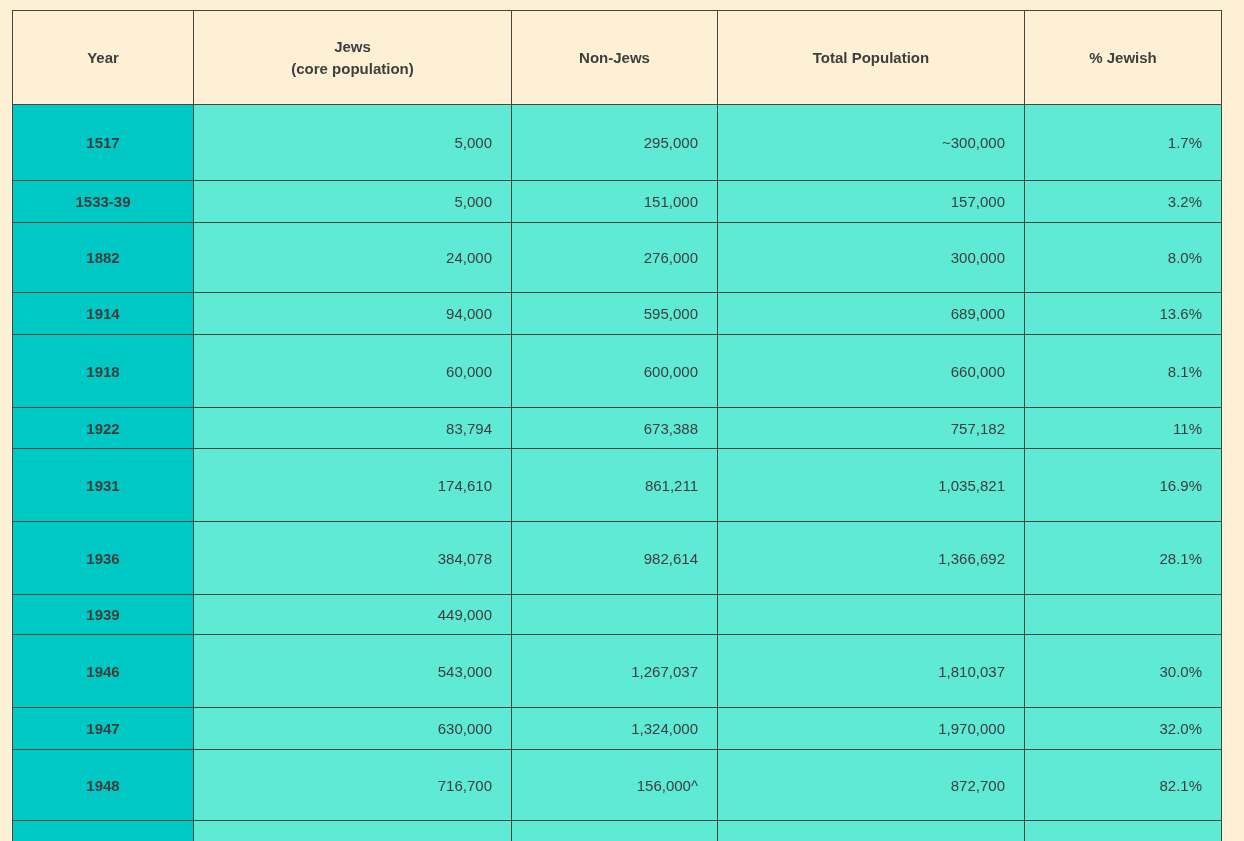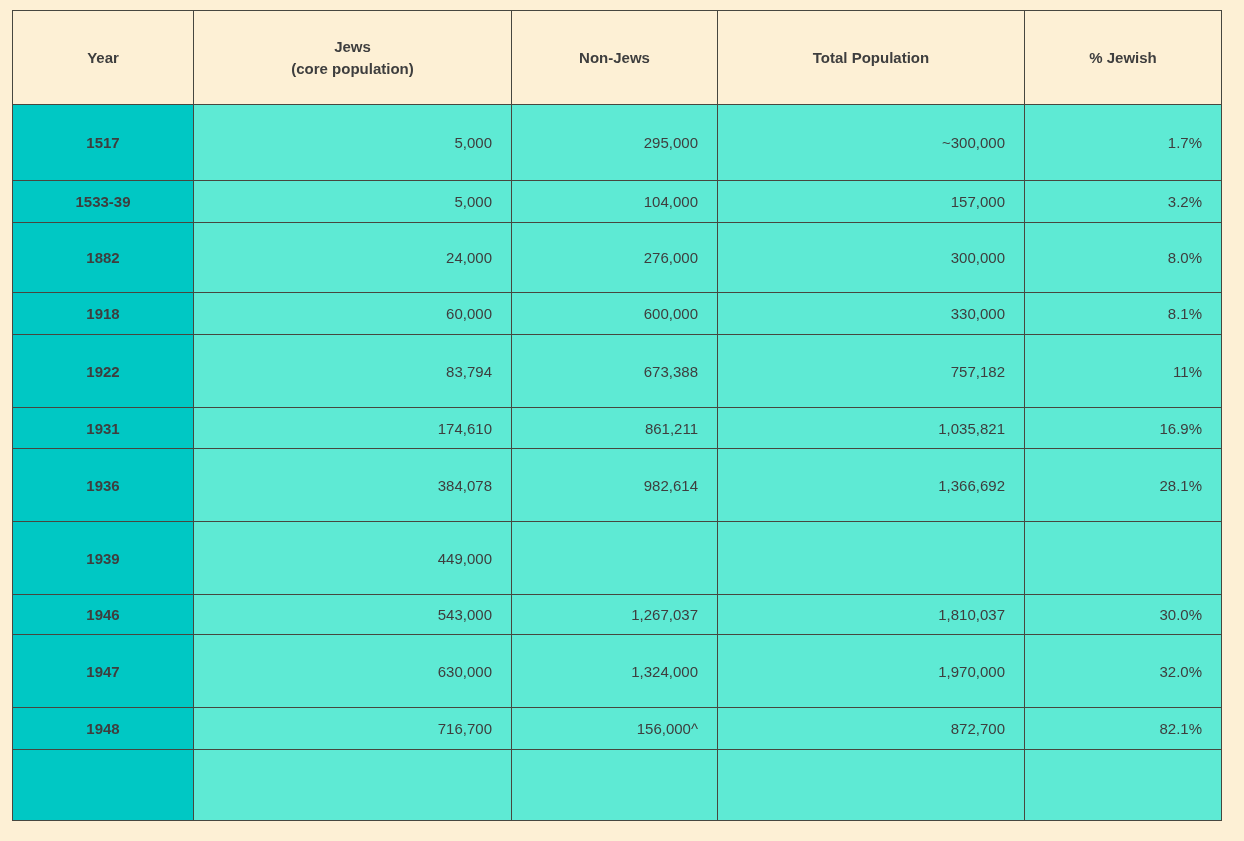--- a/index.html
+++ b/index.html
@@ -89,36 +89,43 @@
       <tr>
         <th class="year-cell">1517</th>
         <td>5,000</td>
         <td>295,000</td>
         <td>~300,000</td>
         <td>1.7%</td>
       </tr>
       <tr>
         <th class="year-cell">1533-39</th>
         <td>5,000</td>
-        <td>104,000</td>
+        <td>151,000</td>
         <td>157,000</td>
         <td>3.2%</td>
       </tr>
       <tr>
         <th class="year-cell">1882</th>
         <td>24,000</td>
         <td>276,000</td>
         <td>300,000</td>
         <td>8.0%</td>
       </tr>
       <tr>
+        <th class="year-cell">1914</th>
+        <td>94,000</td>
+        <td>595,000</td>
+        <td>689,000</td>
+        <td>13.6%</td>
+      </tr>
+      <tr>
         <th class="year-cell">1918</th>
         <td>60,000</td>
         <td>600,000</td>
-        <td>330,000</td>
+        <td>660,000</td>
         <td>8.1%</td>
       </tr>
       <tr>
         <th class="year-cell">1922</th>
         <td>83,794</td>
         <td>673,388</td>
         <td>757,182</td>
         <td>11%</td>
       </tr>
       <tr>

